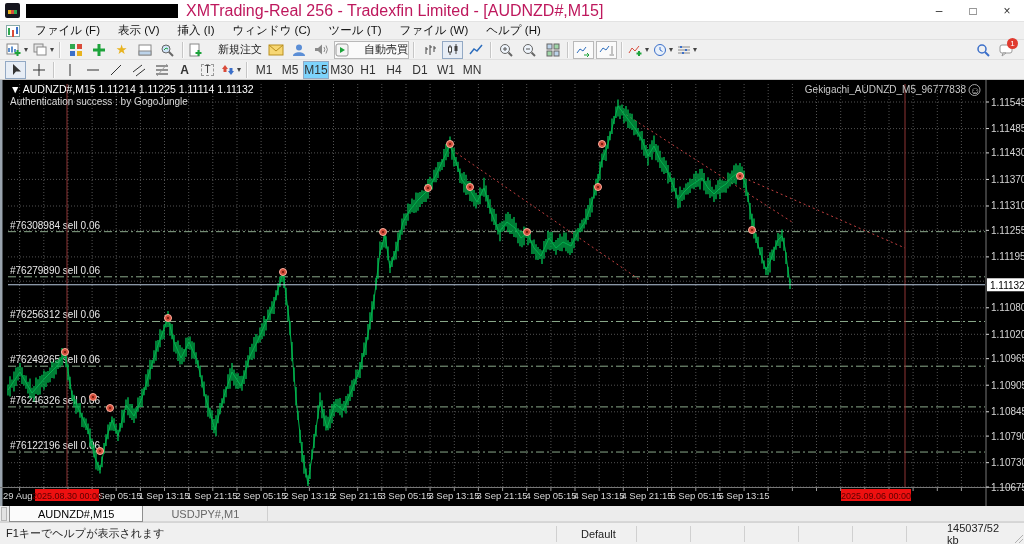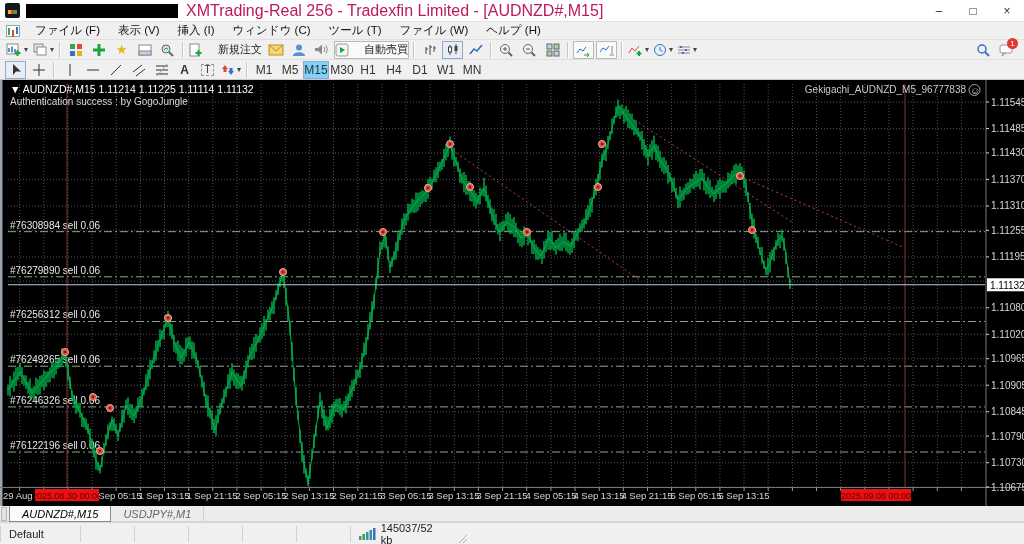--- a/index.html
+++ b/index.html
@@ -31,27 +31,27 @@
   .glyphT{font-size:10px;color:#333;border:1px dashed #999;padding:0 2px;line-height:10px;}
   .tfb{display:inline-flex;align-items:center;justify-content:center;height:18px;width:26px;
     font-size:12px;color:#333;border:1px solid transparent;box-sizing:border-box;}
   .tfb.active{border:1px solid #93a9c4;background:#7dd3fc;}
   .right-cluster{margin-left:auto;display:flex;align-items:center;padding-right:6px;position:relative;}
   .badge{position:absolute;top:-4px;right:-2px;background:#e03a2f;color:#fff;border-radius:50%;
     width:11px;height:11px;font-size:8px;display:flex;align-items:center;justify-content:center;}
   .chart-wrap{height:426px;background:#000;position:relative;}
   .tabsbar{height:16px;background:#ececec;display:flex;align-items:flex-start;border-bottom:1px solid #d7d7d7;box-sizing:border-box;font-size:11px;}
   .tabnotch{width:6px;height:14px;border:1px solid #b5b5b5;background:#e2e2e2;box-sizing:border-box;margin:1px 2px 0 1px;}
-  .chart-tab{padding:0 12px;height:15px;display:flex;align-items:center;color:#666;border-right:1px solid #cfcfcf;font-style:italic;}
+  .chart-tab{padding:0 28px;height:15px;display:flex;align-items:center;color:#666;border-right:1px solid #cfcfcf;}
   .chart-tab.active{background:#fbfbfb;border:1px solid #8e8e8e;border-top:none;color:#000;}
   .statusbar{height:22px;background:#f0f0f0;border-top:1px solid #d5d5d5;display:flex;align-items:center;font-size:11px;color:#222;box-sizing:border-box;}
   .status-help{flex:1;padding-left:6px;}
-  .seg{border-left:1px solid #d0d0d0;height:16px;display:flex;align-items:center;padding:0 8px;box-sizing:border-box;}
+  .seg{border-left:1px solid #d0d0d0;height:16px;display:flex;align-items:center;padding:0 24px;box-sizing:border-box;}
   .seg.empty{width:54px;}
-  .conn{display:flex;align-items:center;gap:4px;width:104px;}
+  .conn{display:flex;align-items:center;gap:16px;width:104px;}
   .grip{width:14px;height:100%;display:flex;align-items:flex-end;justify-content:flex-end;}
   svg text{font-family:"Liberation Sans","DejaVu Sans",sans-serif;}
 </style>
 </head>
 <body>
 
 <div class="titlebar">
   <div class="app-icon"></div>
   <div class="redact"></div>
   <div class="title-text">XMTrading-Real 256 - Tradexfin Limited - [AUDNZD#,M15]</div>
@@ -527,20 +527,21 @@
     </svg>
 </div>
 
 <div class="tabsbar" id="tabsbar">
   <div class="tabnotch"></div>
 <div class="chart-tab active">AUDNZD#,M15</div>
     <div class="chart-tab">USDJPY#,M1</div>
   </div>
 
 <div class="statusbar">
+  <div class="status-help">F1キーでヘルプが表示されます</div>
   <div class="seg" style="width:80px">Default</div>
   <div class="seg empty"></div>
   <div class="seg empty"></div>
   <div class="seg empty"></div>
   <div class="seg empty"></div>
   <div class="seg empty"></div>
   <div class="seg conn">
     <svg width="18" height="13">
         <rect x="0" y="9" width="2.5" height="4" fill="#4a9b4a"></rect>
         <rect x="3.5" y="7" width="2.5" height="6" fill="#4a9b4a"></rect>

